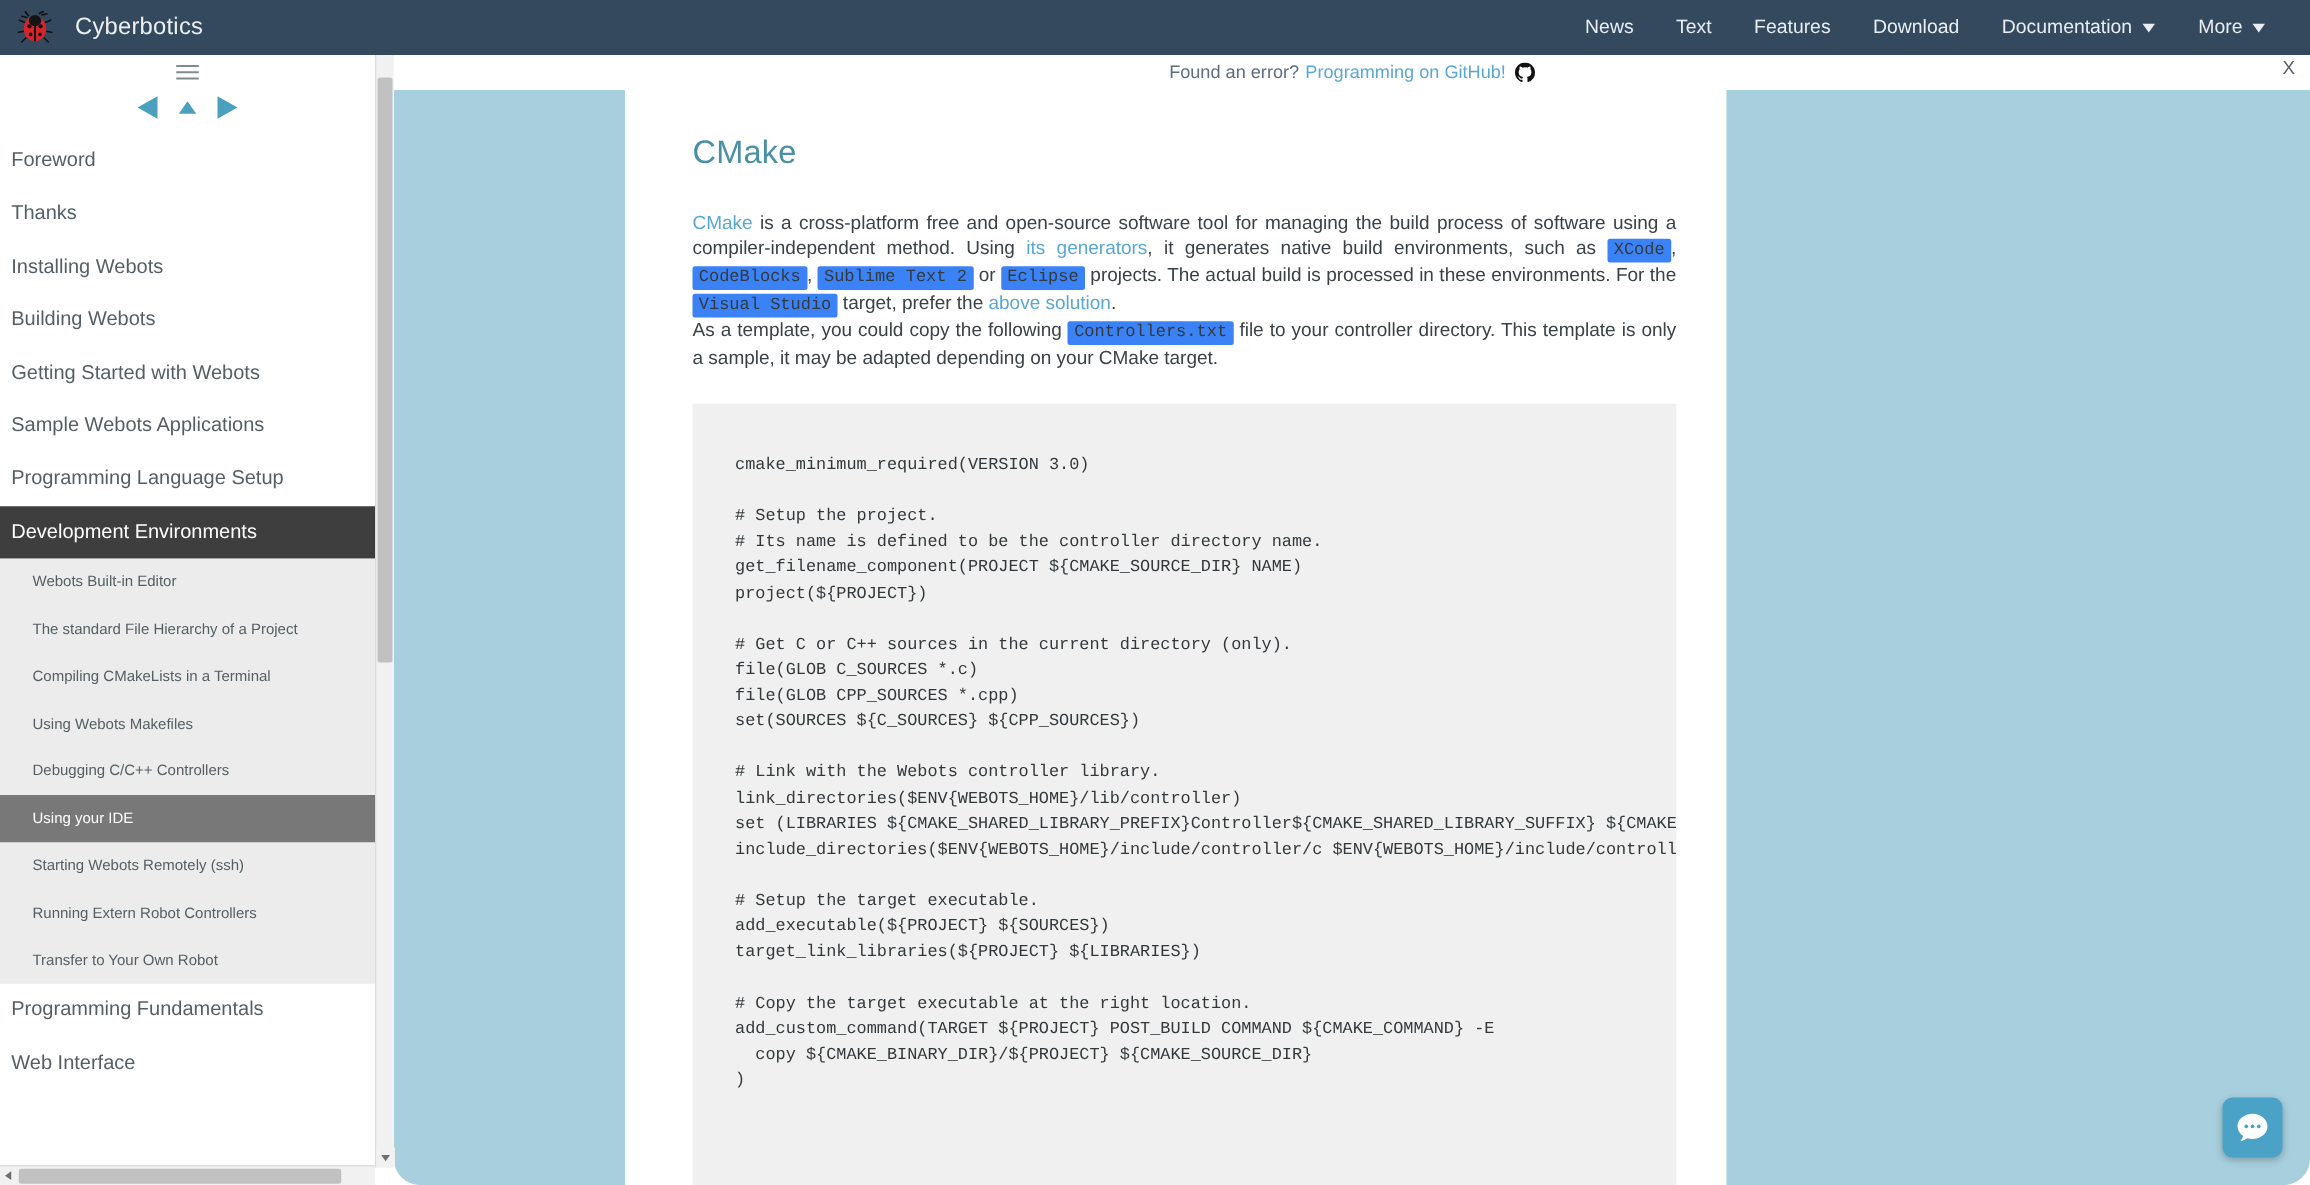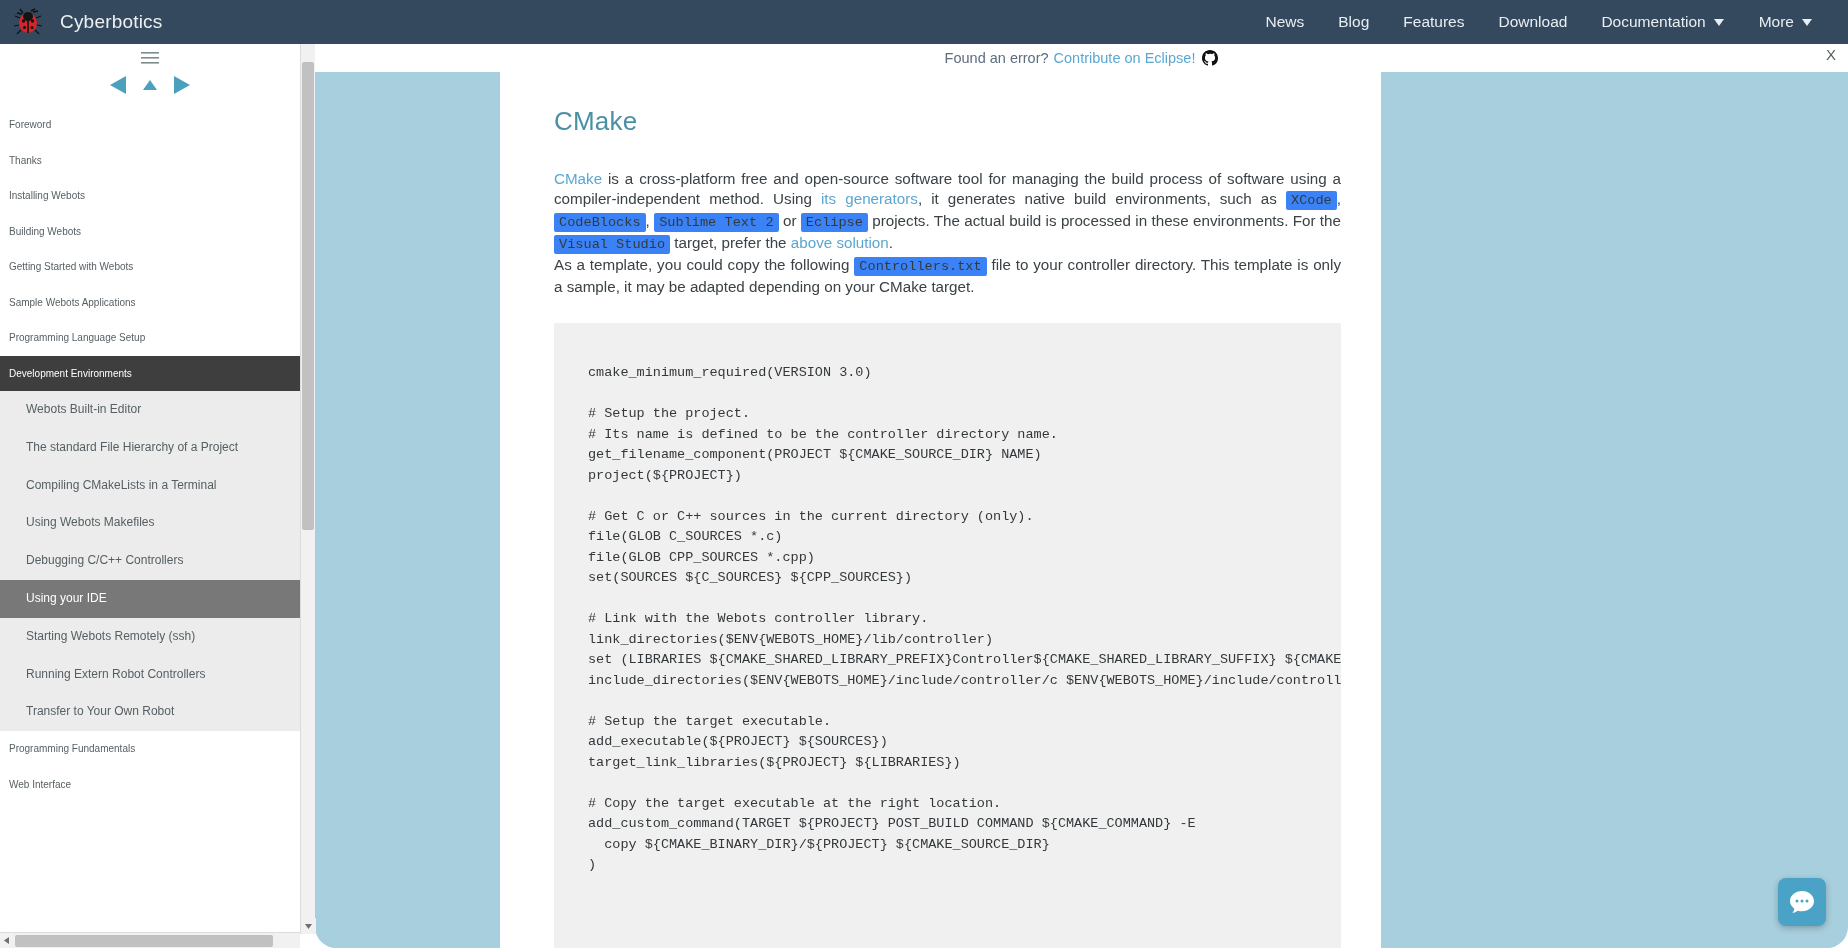--- a/index.html
+++ b/index.html
@@ -93,21 +93,21 @@
     align-items: center;
     gap: 14px;
     height: 32px;
     margin-top: 2px;
     margin-bottom: 4px;
   }
   #navarrows .arrow { cursor: pointer; display: block; }
 
   .menu-list { list-style: none; }
   .menu-item {
-    font-size: 10px;
+    font-size: 16px;
     color: #555f63;
     padding: 12px 10px 12px 9px;
     cursor: pointer;
     white-space: nowrap;
     line-height: 1.15;
   }
   .menu-item.level1 { background: #ffffff; }
   .menu-item.level1.selected {
     background: #3e3e3e;
     color: #ffffff;
@@ -317,21 +317,21 @@
       </svg>
     </span>
     <span class="brand-text">Cyberbotics</span>
   </div>
 
   <nav id="navlinks">
     <div class="nav-item">
       <span>News</span>
     </div>
     <div class="nav-item">
-      <span>Blog</span>
+      <span>Text</span>
     </div>
     <div class="nav-item">
       <span>Features</span>
     </div>
     <div class="nav-item">
       <span>Download</span>
     </div>
     <div class="nav-item">
       <span>Documentation</span>
       <span class="caret"></span>
@@ -433,21 +433,21 @@
     <svg width="9" height="8" viewBox="0 0 9 8">
         <polygon points="1,2 8,2 4.5,7" fill="#6f6f6f"></polygon>
       </svg>
   </div>
 </div>
 
 <div id="content-wrap">
 
   <div id="banner">
     <span>Found an error?</span>
-    <span class="github-link">Contribute on Eclipse!</span>
+    <span class="github-link">Programming on GitHub!</span>
     <span class="gh-icon">
       <svg width="16" height="16" viewBox="0 0 16 16">
         <path fill="#111111" d="M8 0C3.58 0 0 3.58 0 8c0 3.54 2.29 6.53 5.47 7.59.4.07.55-.17.55-.38 0-.19-.01-.82-.01-1.49-2.01.37-2.53-.49-2.69-.94-.09-.23-.48-.94-.82-1.13-.28-.15-.68-.52-.01-.53.63-.01 1.08.58 1.23.82.72 1.21 1.87.87 2.33.66.07-.52.28-.87.51-1.07-1.78-.2-3.64-.89-3.64-3.95 0-.87.31-1.59.82-2.15-.08-.2-.36-1.02.08-2.12 0 0 .67-.21 2.2.82a7.4 7.4 0 0 1 2-.27c.68 0 1.36.09 2 .27 1.53-1.04 2.2-.82 2.2-.82.44 1.1.16 1.92.08 2.12.51.56.82 1.27.82 2.15 0 3.07-1.87 3.75-3.65 3.95.29.25.54.73.54 1.48 0 1.07-.01 1.93-.01 2.2 0 .21.15.46.55.38A8.01 8.01 0 0 0 16 8c0-4.42-3.58-8-8-8z"></path>
       </svg>
     </span>
     <span class="close-x">X</span>
   </div>
 
   <div id="page-body">
     <div class="blue-panel" id="blue-left"></div>

